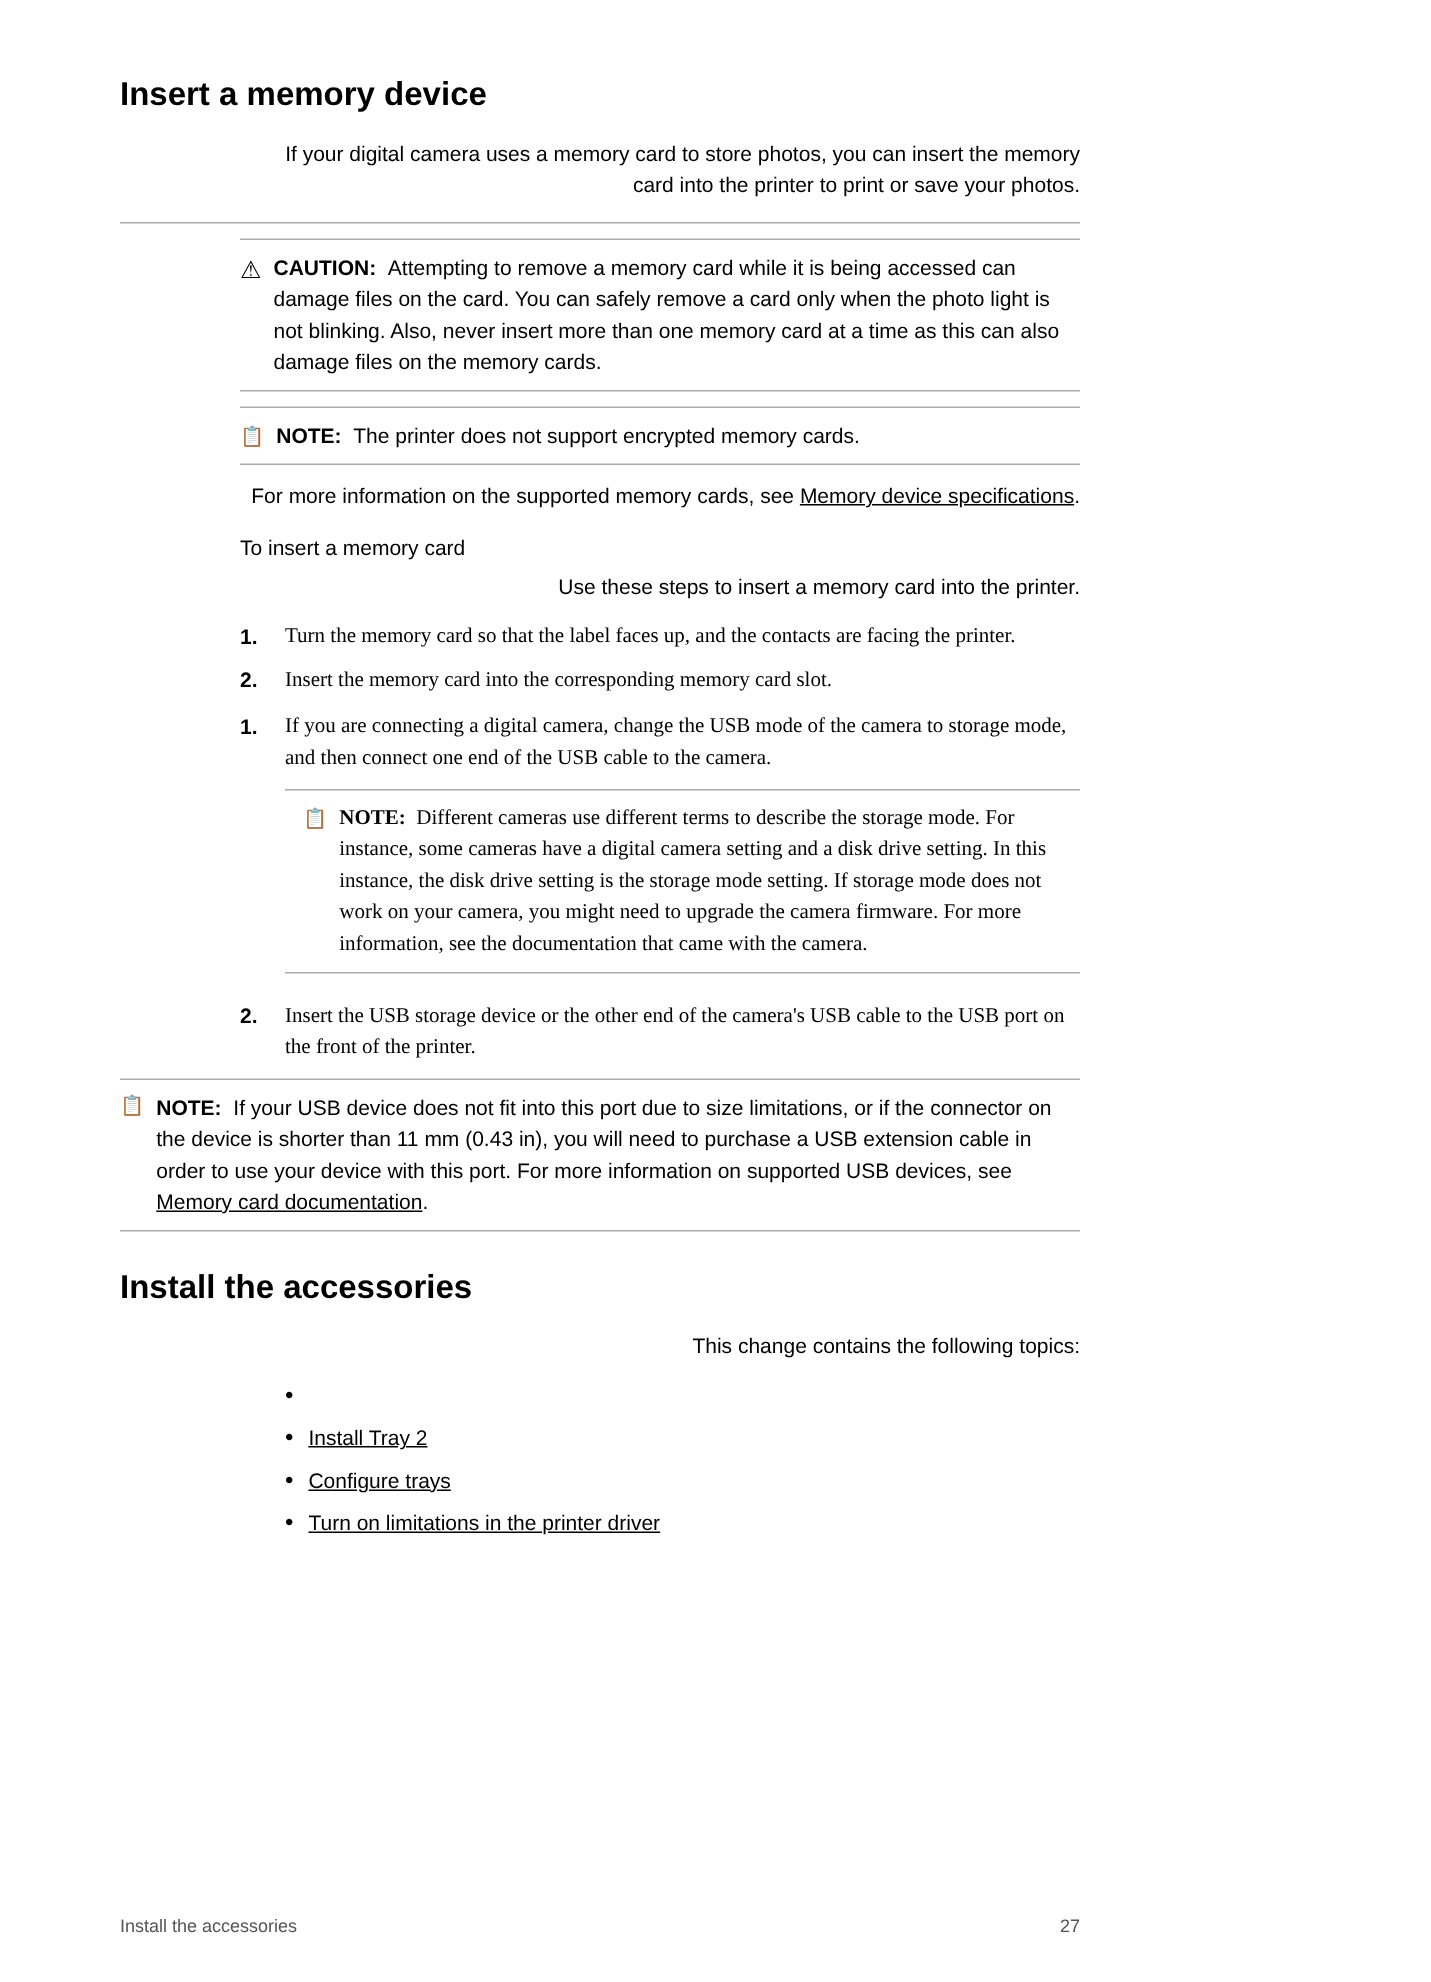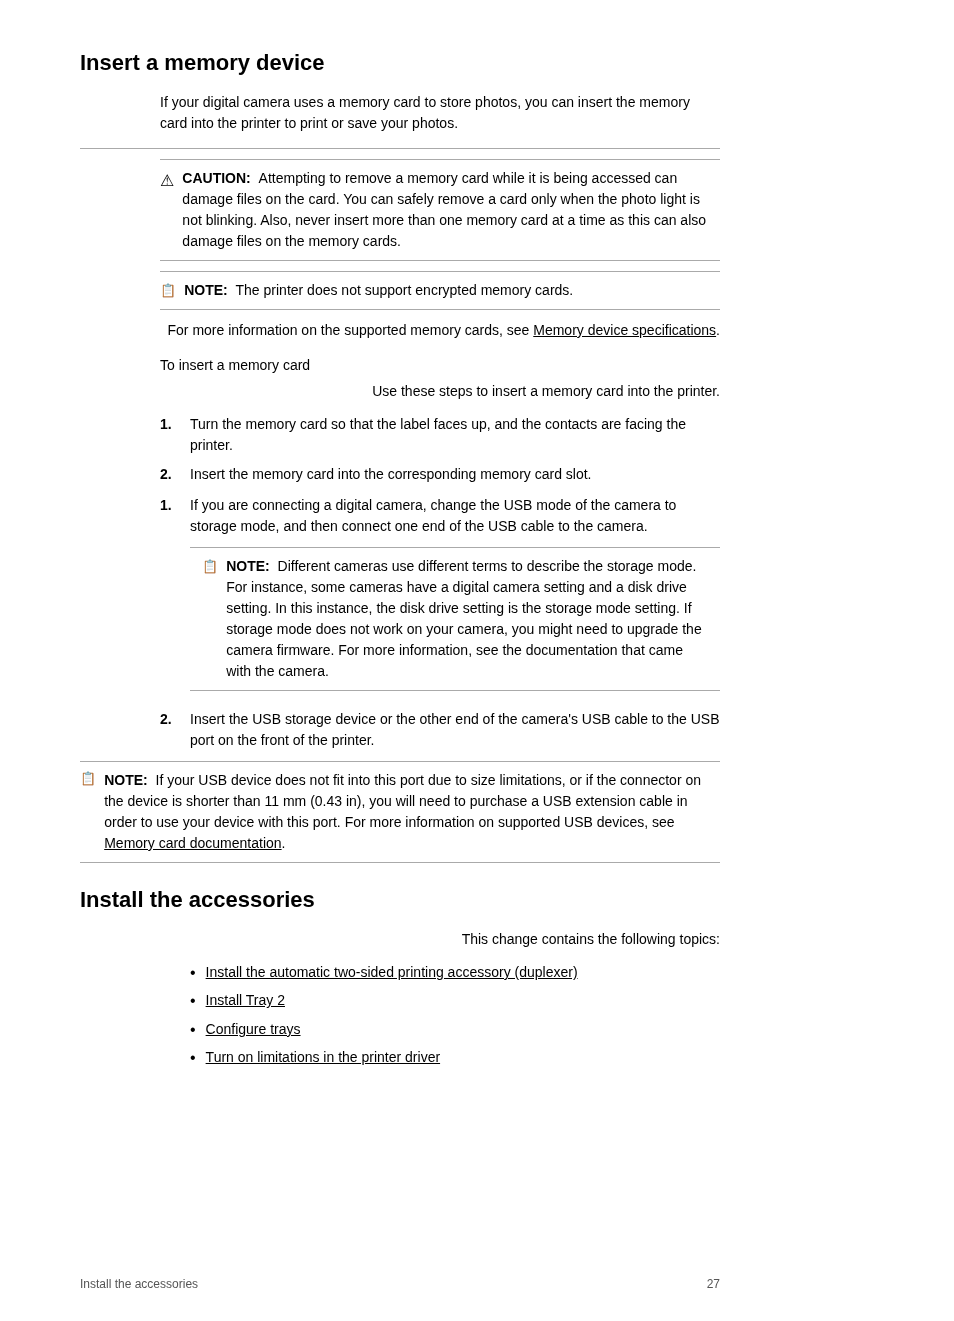--- a/index.html
+++ b/index.html
@@ -29,20 +29,21 @@
       font-size: 22px;
       font-weight: bold;
       margin-bottom: 16px;
       margin-top: 10px;
     }
 
     .intro-text {
       margin-left: 80px;
       margin-bottom: 14px;
       line-height: 1.5;
+      text-align: right;
     }
 
     hr.divider {
       border: none;
       border-top: 1px solid #aaa;
       margin: 10px 0;
     }
 
     .caution-block {
       display: flex;
@@ -123,20 +124,21 @@
     }
 
     .numbered-item .num {
       font-weight: bold;
       min-width: 30px;
       flex-shrink: 0;
     }
 
     .numbered-item .item-text {
       flex: 1;
+      font-family: Liberation Serif, serif;
     }
 
     .note-block-indented {
       display: flex;
       align-items: flex-start;
       margin-left: 110px;
       margin-bottom: 10px;
       margin-top: 8px;
       padding: 8px 12px;
       border-top: 1px solid #aaa;
@@ -262,21 +264,20 @@
   </div>
 
   <div class="section-gap"></div>
   <h1 class="section-title">Install the accessories</h1>
 
   <div class="para-indent">This change contains the following topics:</div>
 
   <div class="bullet-list">
     <div class="bullet-item">
       <span class="bullet-dot">•</span>
-      <a class="link-text">Install the automatic two-sided printing accessory (duplexer)</a>
     </div>
     <div class="bullet-item">
       <span class="bullet-dot">•</span>
       <a class="link-text">Install Tray 2</a>
     </div>
     <div class="bullet-item">
       <span class="bullet-dot">•</span>
       <a class="link-text">Configure trays</a>
     </div>
     <div class="bullet-item">

